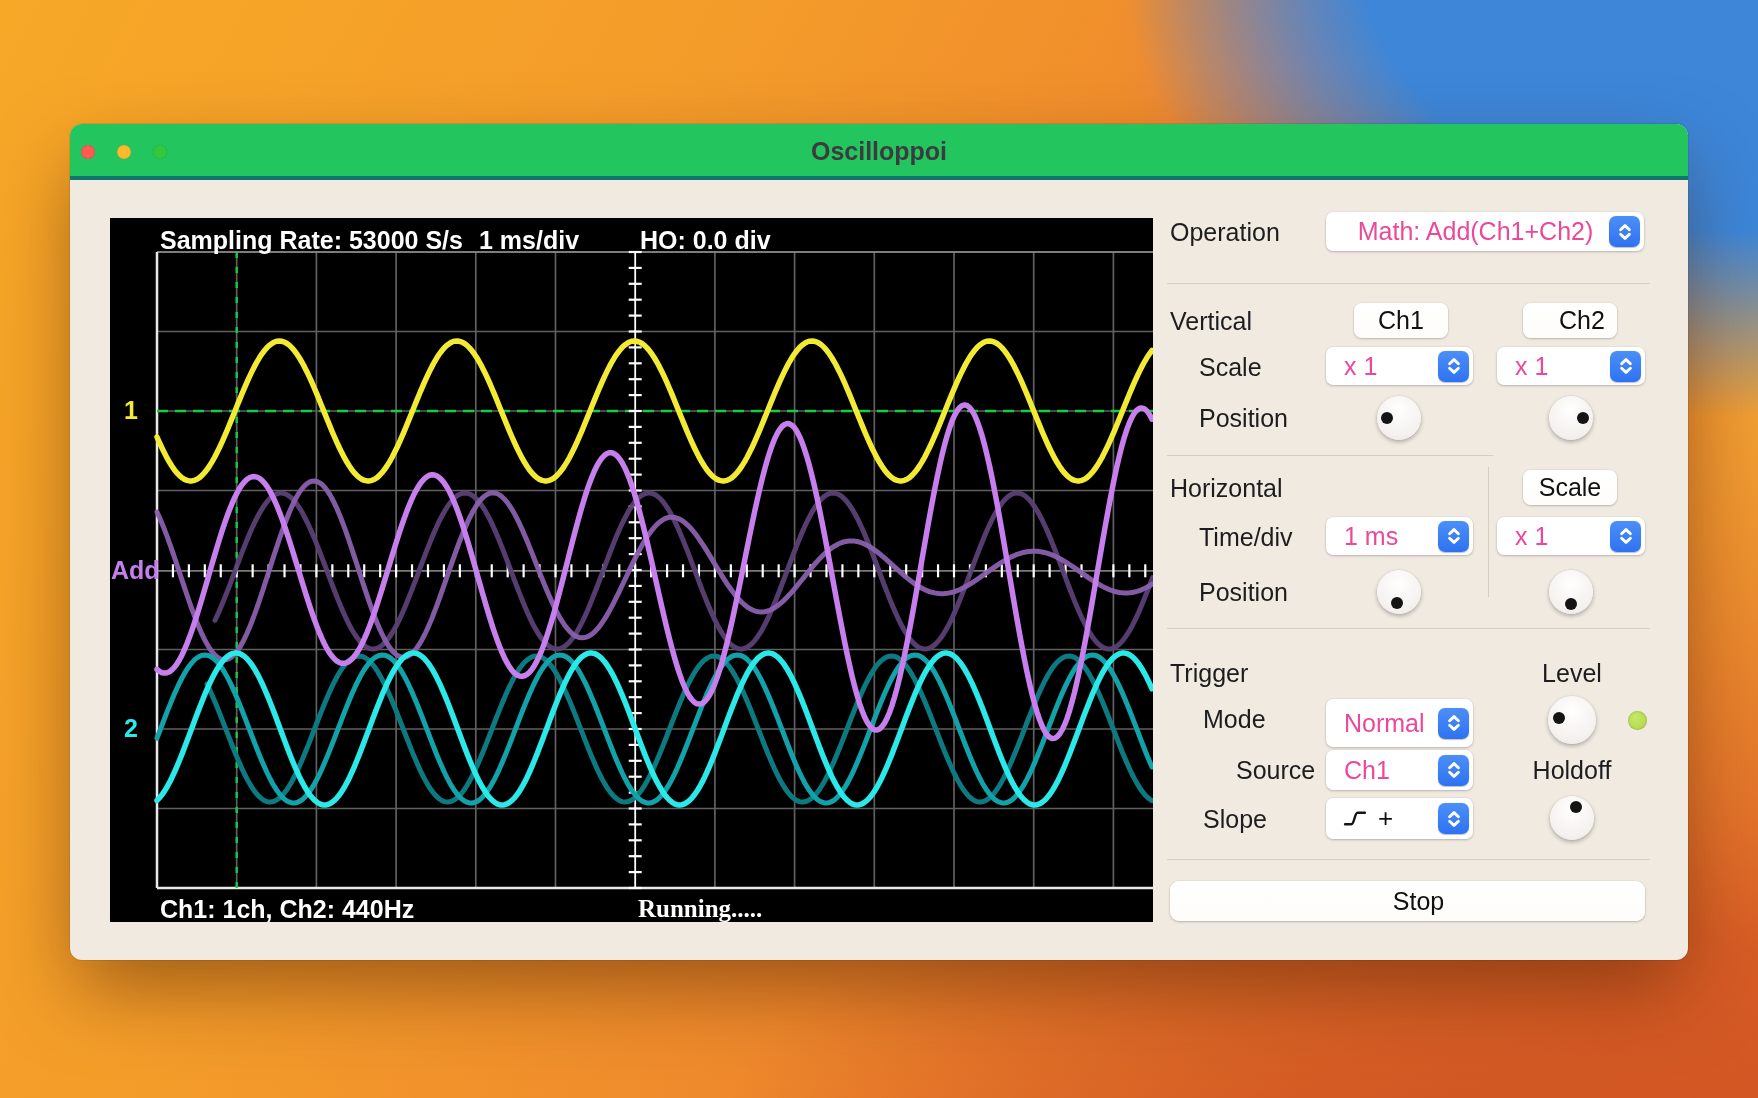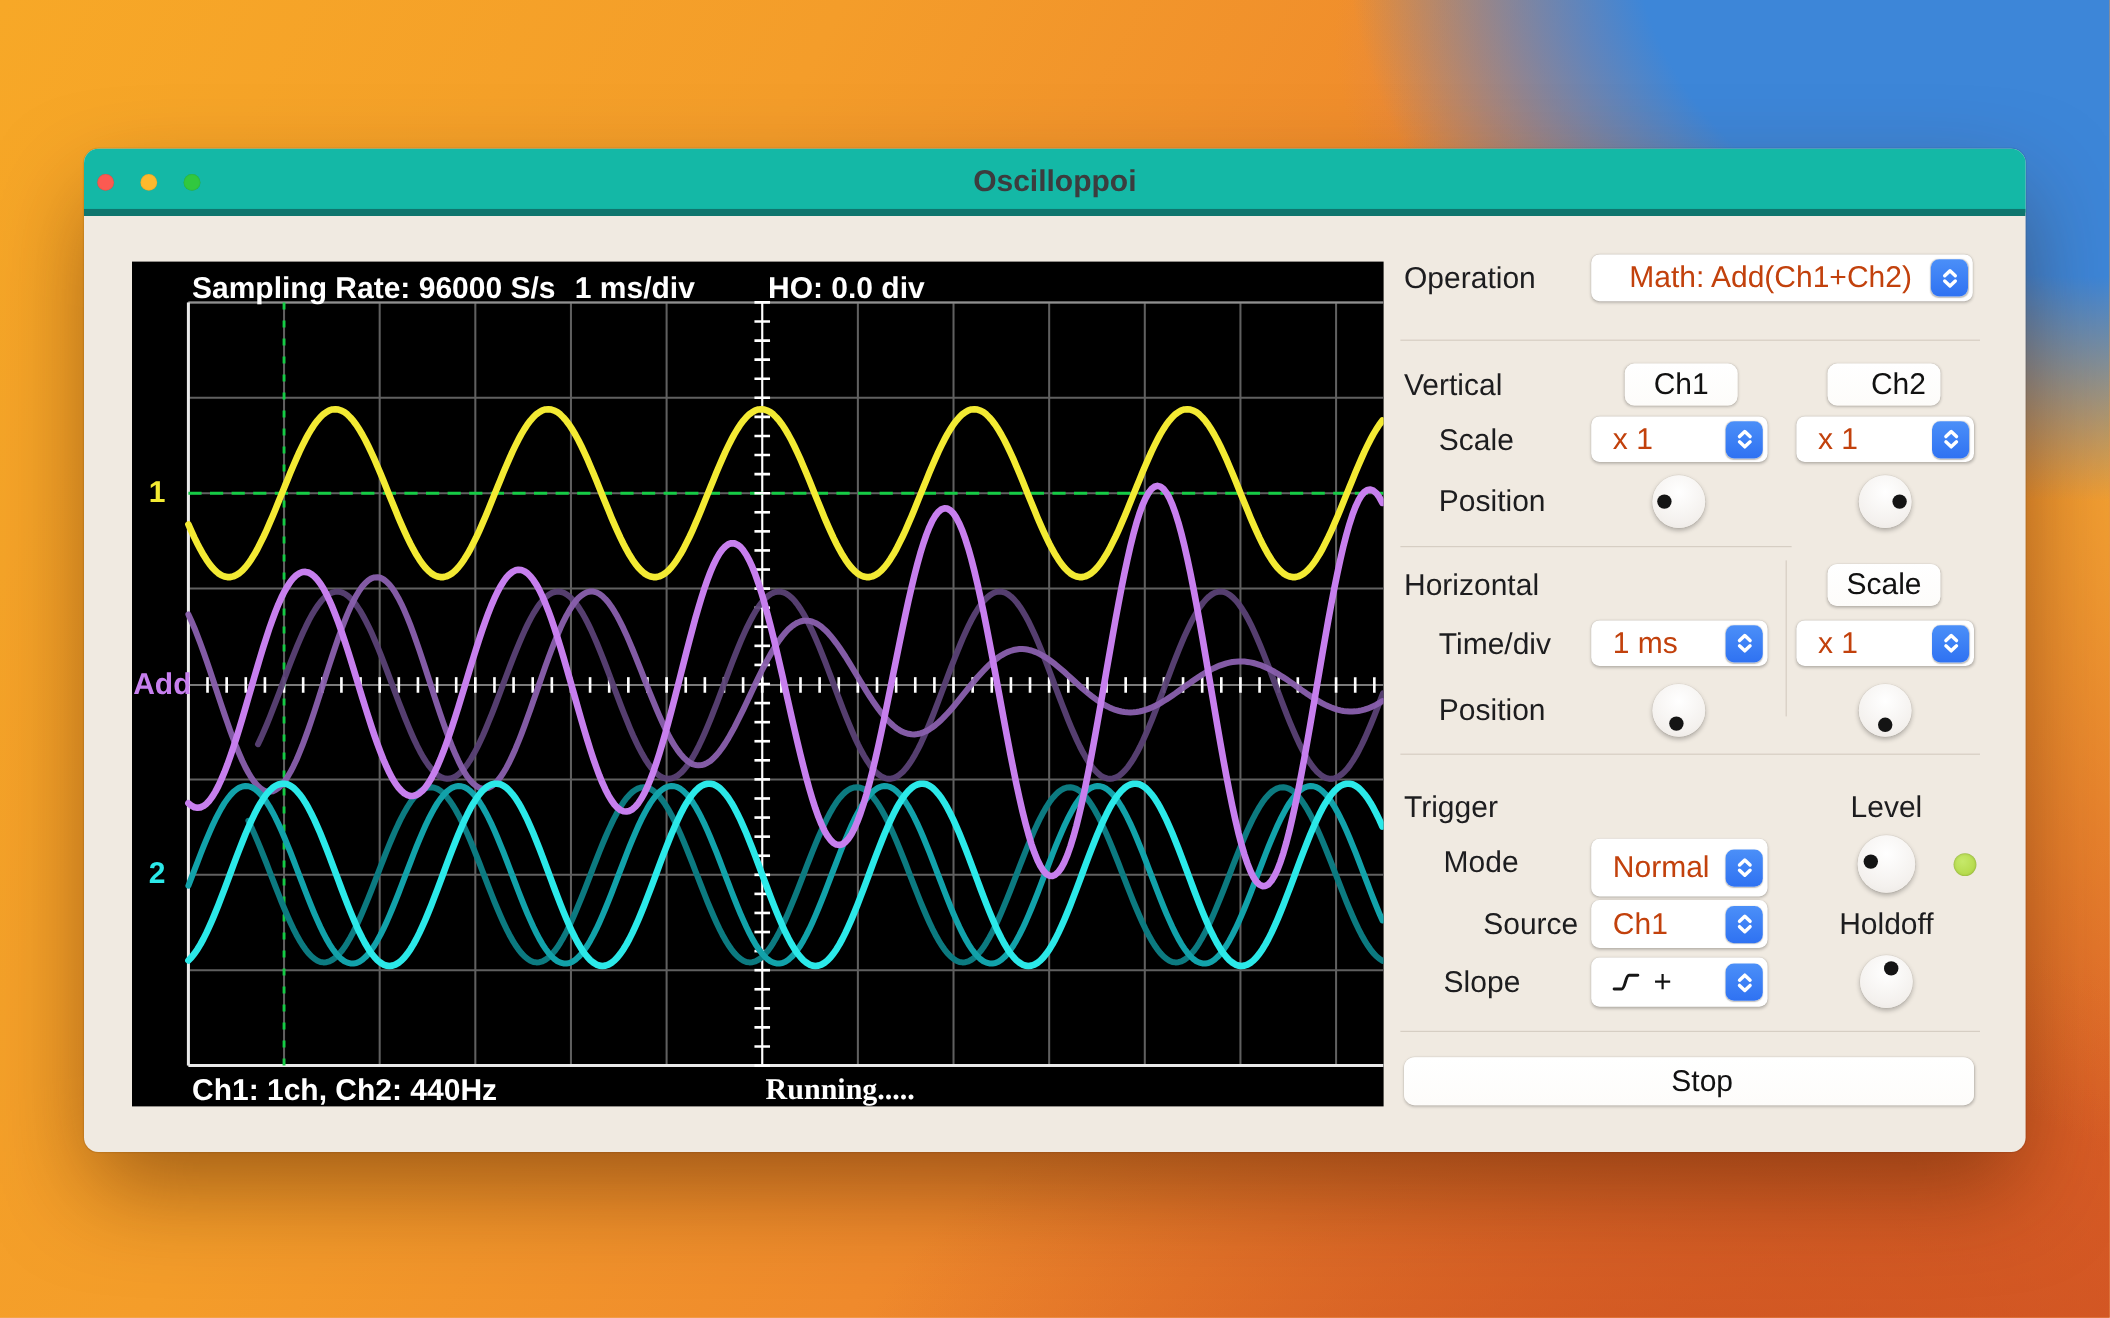--- a/index.html
+++ b/index.html
@@ -11,42 +11,42 @@
       radial-gradient(1000px 780px at 99% -6%, #3d86d8 0%, #3d86d8 38%, rgba(61,134,216,0) 62%),
       radial-gradient(320px 300px at 76% 3%, rgba(205,125,115,.75), rgba(205,125,115,0) 70%),
       radial-gradient(620px 900px at 103% 34%, rgba(246,174,52,.9), rgba(246,174,52,0) 65%),
       radial-gradient(1250px 850px at 82% 118%, #c94e20 0%, rgba(201,78,32,0) 62%),
       linear-gradient(118deg, #f7a827 0%, #f49d2a 30%, #ef8a2c 55%, #e4702a 80%, #da5d26 100%);
   }
   .window{ position:absolute; left:70px; top:124px; width:1618px; height:836px;
     background:#f0eae1; border-radius:12px;
     box-shadow:0 34px 80px -8px rgba(70,25,0,.5), 0 0 0 1px rgba(0,0,0,.08); }
   .titlebar{ position:absolute; left:0; top:0; width:100%; height:56px;
-    background:#14b8a6; border-bottom:6px solid #0f766e; border-radius:12px 12px 0 0;text-decoration:underline; }
+    background:#22c55e; border-bottom:4px solid #0f766e; border-radius:12px 12px 0 0;text-decoration:underline; }
   .tl{ position:absolute; top:21px; width:14px; height:14px; border-radius:50%;
     box-shadow:inset 0 0 1px rgba(0,0,0,.25); }
   .title{ position:absolute; left:0; right:0; top:13px; text-align:center;
     font-size:25px; font-weight:700; color:#3c3c3e; }
 
   
   .scope{ position:absolute; left:40px; top:94px; width:1043px; height:704px; background:#000; }
   .scope svg{ position:absolute; left:0; top:0; }
   .stext{ position:absolute; color:#fff; font-size:25px; font-weight:700; white-space:nowrap; }
   .chmark{ position:absolute; font-size:25px; font-weight:700; }
 
   
   .panel{ position:absolute; left:1097px; top:88px; width:483px; height:715px; }
   .pl{ position:absolute; font-size:25px; color:#1d1d1f; line-height:30px; white-space:nowrap; }
   .divider{ position:absolute; height:1px; background:#d6cec3; }
   .vdivider{ position:absolute; width:1px; background:#d6cec3; }
 
   .dd{ position:absolute; background:#fff; border-radius:7px;
     box-shadow:0 1px 2.5px rgba(0,0,0,.22), 0 0 0 .5px rgba(0,0,0,.05);
     display:flex; align-items:center; }
-  .dd-label{ font-size:25px; color:#c2410c; padding-left:18px; flex:1; white-space:nowrap; }
+  .dd-label{ font-size:25px; color:#ec4899; padding-left:18px; flex:1; white-space:nowrap; }
   .stepper{ width:31px; height:31px; border-radius:7px; margin-right:4px; flex:none;
     background:linear-gradient(#4b8ff8,#2f72f2); display:flex; align-items:center; justify-content:center;
     box-shadow:0 .5px 1px rgba(0,0,0,.25); }
   .st-ic{ width:20px; height:22px; stroke:#fff; stroke-width:2.6; fill:none;
     stroke-linecap:round; stroke-linejoin:round; }
 
   .btn{ position:absolute; background:linear-gradient(#ffffff,#fdfcfa); border-radius:8px;
     box-shadow:0 1px 2.5px rgba(0,0,0,.22), 0 0 0 .5px rgba(0,0,0,.05);
     font-size:25px; color:#111; display:flex; align-items:center; justify-content:center; }
 
@@ -209,21 +209,21 @@
         <line x1="518.7" y1="654.0999999999995" x2="531.7" y2="654.0999999999995" stroke="#ffffff" stroke-width="2.2"></line>
         <line x1="518.7" y1="669.9999999999994" x2="531.7" y2="669.9999999999994" stroke="#ffffff" stroke-width="2.2"></line>
         <path d="M105.0 402.2L107.5 396.9L110.0 391.2L112.5 385.3L115.0 379.1L117.5 372.8L120.0 366.3L122.5 359.7L125.0 353.0L127.5 346.3L130.0 339.7L132.5 333.2L135.0 326.9L137.5 320.7L140.0 314.8L142.5 309.1L145.0 303.8L147.5 298.8L150.0 294.2L152.5 290.1L155.0 286.4L157.5 283.1L160.0 280.4L162.5 278.3L165.0 276.6L167.5 275.6L170.0 275.0L172.5 275.1L175.0 275.7L177.5 276.9L180.0 278.7L182.5 280.9L185.0 283.7L187.5 287.1L190.0 290.8L192.5 295.1L195.0 299.8L197.5 304.8L200.0 310.2L202.5 315.9L205.0 321.9L207.5 328.1L210.0 334.5L212.5 341.1L215.0 347.7L217.5 354.3L220.0 361.0L222.5 367.6L225.0 374.0L227.5 380.4L230.0 386.5L232.5 392.4L235.0 398.0L237.5 403.3L240.0 408.2L242.5 412.7L245.0 416.7L247.5 420.3L250.0 423.4L252.5 426.0L255.0 428.1L257.5 429.6L260.0 430.6L262.5 431.0L265.0 430.8L267.5 430.1L270.0 428.8L272.5 426.9L275.0 424.5L277.5 421.6L280.0 418.2L282.5 414.3L285.0 410.0L287.5 405.3L290.0 400.1L292.5 394.7L295.0 388.9L297.5 382.8L300.0 376.6L302.5 370.2L305.0 363.6L307.5 357.0L310.0 350.3L312.5 343.7L315.0 337.1L317.5 330.7L320.0 324.4L322.5 318.3L325.0 312.5L327.5 306.9L330.0 301.7L332.5 296.9L335.0 292.5L337.5 288.5L340.0 285.0L342.5 282.0L345.0 279.5L347.5 277.5L350.0 276.1L352.5 275.3L355.0 275.0L357.5 275.3L360.0 276.1L362.5 277.5L365.0 279.5L367.5 282.0L370.0 285.0L372.5 288.5L375.0 292.5L377.5 296.9L380.0 301.7L382.5 306.9L385.0 312.5L387.5 318.3L390.0 324.4L392.5 330.7L395.0 337.1L397.5 343.7L400.0 350.3L402.5 357.0L405.0 363.6L407.5 370.2L410.0 376.6L412.5 382.8L415.0 388.9L417.5 394.7L420.0 400.1L422.5 405.3L425.0 410.0L427.5 414.3L430.0 418.2L432.5 421.6L435.0 424.5L437.5 426.9L440.0 428.8L442.5 430.1L445.0 430.8L447.5 431.0L450.0 430.6L452.5 429.6L455.0 428.1L457.5 426.0L460.0 423.4L462.5 420.3L465.0 416.7L467.5 412.7L470.0 408.2L472.5 403.3L475.0 398.0L477.5 392.4L480.0 386.5L482.5 380.4L485.0 374.0L487.5 367.6L490.0 361.0L492.5 354.3L495.0 347.7L497.5 341.1L500.0 334.5L502.5 328.1L505.0 321.9L507.5 315.9L510.0 310.2L512.5 304.8L515.0 299.8L517.5 295.1L520.0 290.8L522.5 287.1L525.0 283.7L527.5 280.9L530.0 278.7L532.5 276.9L535.0 275.7L537.5 275.1L540.0 275.0L542.5 275.6L545.0 276.6L547.5 278.3L550.0 280.4L552.5 283.1L555.0 286.4L557.5 290.1L560.0 294.2L562.5 298.8L565.0 303.8L567.5 309.1L570.0 314.8L572.5 320.7L575.0 326.9L577.5 333.2L580.0 339.7L582.5 346.3L585.0 353.0L587.5 359.7L590.0 366.3L592.5 372.8L595.0 379.1L597.5 385.3L600.0 391.2L602.5 396.9L605.0 402.2L607.5 407.2L610.0 411.8L612.5 415.9L615.0 419.6L617.5 422.9L620.0 425.6L622.5 427.7L625.0 429.4L627.5 430.4L630.0 431.0L632.5 430.9L635.0 430.3L637.5 429.1L640.0 427.3L642.5 425.1L645.0 422.3L647.5 418.9L650.0 415.2L652.5 410.9L655.0 406.2L657.5 401.2L660.0 395.8L662.5 390.1L665.0 384.1L667.5 377.9L670.0 371.5L672.5 364.9L675.0 358.3L677.5 351.7L680.0 345.0L682.5 338.4L685.0 332.0L687.5 325.6L690.0 319.5L692.5 313.6L695.0 308.0L697.5 302.7L700.0 297.8L702.5 293.3L705.0 289.3L707.5 285.7L710.0 282.6L712.5 280.0L715.0 277.9L717.5 276.4L720.0 275.4L722.5 275.0L725.0 275.2L727.5 275.9L730.0 277.2L732.5 279.1L735.0 281.5L737.5 284.4L740.0 287.8L742.5 291.7L745.0 296.0L747.5 300.7L750.0 305.9L752.5 311.3L755.0 317.1L757.5 323.2L760.0 329.4L762.5 335.8L765.0 342.4L767.5 349.0L770.0 355.7L772.5 362.3L775.0 368.9L777.5 375.3L780.0 381.6L782.5 387.7L785.0 393.5L787.5 399.1L790.0 404.3L792.5 409.1L795.0 413.5L797.5 417.5L800.0 421.0L802.5 424.0L805.0 426.5L807.5 428.5L810.0 429.9L812.5 430.7L815.0 431.0L817.5 430.7L820.0 429.9L822.5 428.5L825.0 426.5L827.5 424.0L830.0 421.0L832.5 417.5L835.0 413.5L837.5 409.1L840.0 404.3L842.5 399.1L845.0 393.5L847.5 387.7L850.0 381.6L852.5 375.3L855.0 368.9L857.5 362.3L860.0 355.7L862.5 349.0L865.0 342.4L867.5 335.8L870.0 329.4L872.5 323.2L875.0 317.1L877.5 311.3L880.0 305.9L882.5 300.7L885.0 296.0L887.5 291.7L890.0 287.8L892.5 284.4L895.0 281.5L897.5 279.1L900.0 277.2L902.5 275.9L905.0 275.2L907.5 275.0L910.0 275.4L912.5 276.4L915.0 277.9L917.5 280.0L920.0 282.6L922.5 285.7L925.0 289.3L927.5 293.3L930.0 297.8L932.5 302.7L935.0 308.0L937.5 313.6L940.0 319.5L942.5 325.6L945.0 332.0L947.5 338.4L950.0 345.0L952.5 351.7L955.0 358.3L957.5 364.9L960.0 371.5L962.5 377.9L965.0 384.1L967.5 390.1L970.0 395.8L972.5 401.2L975.0 406.2L977.5 410.9L980.0 415.2L982.5 418.9L985.0 422.3L987.5 425.1L990.0 427.3L992.5 429.1L995.0 430.3L997.5 430.9L1000.0 431.0L1002.5 430.4L1005.0 429.4L1007.5 427.7L1010.0 425.6L1012.5 422.9L1015.0 419.6L1017.5 415.9L1020.0 411.8L1022.5 407.2L1025.0 402.2L1027.5 396.9L1030.0 391.2L1032.5 385.3L1035.0 379.1L1037.5 372.8L1040.0 366.3L1042.5 359.7" fill="none" stroke="#5a4175" stroke-width="5" stroke-linecap="round" stroke-linejoin="round" opacity="0.95"></path>
         <path d="M47.0 294.0L49.5 299.5L52.0 305.3L54.5 311.6L57.0 318.2L59.5 325.1L62.0 332.2L64.5 339.5L67.0 347.0L69.5 354.5L72.0 362.1L74.5 369.6L77.0 377.0L79.5 384.2L82.0 391.3L84.5 398.0L87.0 404.5L89.5 410.5L92.0 416.2L94.5 421.4L97.0 426.0L99.5 430.2L102.0 433.7L104.5 436.6L107.0 438.9L109.5 440.6L112.0 441.6L114.5 441.9L117.0 441.5L119.5 440.4L122.0 438.7L124.5 436.3L127.0 433.3L129.5 429.6L132.0 425.4L134.5 420.6L137.0 415.3L139.5 409.4L142.0 403.2L144.5 396.5L147.0 389.6L149.5 382.3L152.0 374.8L154.5 367.1L157.0 359.3L159.5 351.4L162.0 343.6L164.5 335.8L167.0 328.2L169.5 320.7L172.0 313.5L174.5 306.5L177.0 300.0L179.5 293.8L182.0 288.1L184.5 282.9L187.0 278.2L189.5 274.1L192.0 270.6L194.5 267.8L197.0 265.6L199.5 264.0L202.0 263.2L204.5 263.0L207.0 263.5L209.5 264.7L212.0 266.6L214.5 269.1L217.0 272.3L219.5 276.1L222.0 280.5L224.5 285.4L227.0 290.8L229.5 296.7L232.0 303.0L234.5 309.7L237.0 316.7L239.5 324.0L242.0 331.5L244.5 339.1L247.0 346.8L249.5 354.5L252.0 362.3L254.5 369.9L257.0 377.4L259.5 384.6L262.0 391.6L264.5 398.3L267.0 404.7L269.5 410.6L272.0 416.0L274.5 421.0L277.0 425.4L279.5 429.3L282.0 432.5L284.5 435.1L287.0 437.1L289.5 438.5L292.0 439.2L294.5 439.2L297.0 438.6L299.5 437.3L302.0 435.4L304.5 432.8L307.0 429.7L309.5 426.0L312.0 421.7L314.5 417.0L317.0 411.7L319.5 406.1L322.0 400.1L324.5 393.7L327.0 387.1L329.5 380.2L332.0 373.2L334.5 366.0L337.0 358.8L339.5 351.6L342.0 344.4L344.5 337.3L347.0 330.4L349.5 323.7L352.0 317.3L354.5 311.2L357.0 305.4L359.5 300.0L362.0 295.1L364.5 290.7L367.0 286.7L369.5 283.3L372.0 280.4L374.5 278.2L377.0 276.5L379.5 275.4L382.0 274.9L384.5 275.0L387.0 275.6L389.5 276.9L392.0 278.8L394.5 281.2L397.0 284.1L399.5 287.6L402.0 291.5L404.5 295.8L407.0 300.6L409.5 305.7L412.0 311.1L414.5 316.9L417.0 322.8L419.5 328.9L422.0 335.2L424.5 341.5L427.0 347.9L429.5 354.3L432.0 360.6L434.5 366.7L437.0 372.8L439.5 378.6L442.0 384.1L444.5 389.4L447.0 394.4L449.5 399.0L452.0 403.2L454.5 406.9L457.0 410.2L459.5 413.1L462.0 415.5L464.5 417.3L467.0 418.7L469.5 419.5L472.0 419.8L474.5 419.6L477.0 418.9L479.5 417.7L482.0 416.1L484.5 413.9L487.0 411.3L489.5 408.3L492.0 404.9L494.5 401.2L497.0 397.1L499.5 392.7L502.0 388.1L504.5 383.2L507.0 378.2L509.5 373.1L512.0 367.8L514.5 362.5L517.0 357.2L519.5 351.9L522.0 346.7L524.5 341.6L527.0 336.7L529.5 331.9L532.0 327.4L534.5 323.1L537.0 319.1L539.5 315.4L542.0 312.1L544.5 309.1L547.0 306.4L549.5 304.2L552.0 302.4L554.5 300.9L557.0 299.9L559.5 299.3L562.0 299.2L564.5 299.4L567.0 300.1L569.5 301.1L572.0 302.5L574.5 304.3L577.0 306.5L579.5 308.9L582.0 311.7L584.5 314.8L587.0 318.1L589.5 321.6L592.0 325.3L594.5 329.1L597.0 333.1L599.5 337.2L602.0 341.4L604.5 345.5L607.0 349.7L609.5 353.8L612.0 357.9L614.5 361.8L617.0 365.7L619.5 369.3L622.0 372.8L624.5 376.1L627.0 379.2L629.5 382.0L632.0 384.5L634.5 386.8L637.0 388.8L639.5 390.4L642.0 391.8L644.5 392.8L647.0 393.5L649.5 393.9L652.0 394.0L654.5 393.7L657.0 393.2L659.5 392.3L662.0 391.2L664.5 389.8L667.0 388.1L669.5 386.2L672.0 384.1L674.5 381.8L677.0 379.2L679.5 376.6L682.0 373.8L684.5 370.9L687.0 367.9L689.5 364.8L692.0 361.7L694.5 358.6L697.0 355.5L699.5 352.4L702.0 349.4L704.5 346.4L707.0 343.6L709.5 340.9L712.0 338.3L714.5 335.9L717.0 333.7L719.5 331.6L722.0 329.7L724.5 328.1L727.0 326.7L729.5 325.4L732.0 324.5L734.5 323.7L737.0 323.2L739.5 322.9L742.0 322.9L744.5 323.1L747.0 323.5L749.5 324.1L752.0 325.0L754.5 326.0L757.0 327.3L759.5 328.7L762.0 330.2L764.5 331.9L767.0 333.8L769.5 335.7L772.0 337.8L774.5 339.9L777.0 342.1L779.5 344.4L782.0 346.6L784.5 348.9L787.0 351.2L789.5 353.4L792.0 355.7L794.5 357.8L797.0 359.9L799.5 361.9L802.0 363.8L804.5 365.6L807.0 367.3L809.5 368.9L812.0 370.3L814.5 371.5L817.0 372.6L819.5 373.6L822.0 374.3L824.5 374.9L827.0 375.3L829.5 375.6L832.0 375.7L834.5 375.6L837.0 375.3L839.5 374.9L842.0 374.3L844.5 373.6L847.0 372.7L849.5 371.7L852.0 370.5L854.5 369.3L857.0 367.9L859.5 366.4L862.0 364.9L864.5 363.2L867.0 361.5L869.5 359.8L872.0 358.0L874.5 356.2L877.0 354.4L879.5 352.6L882.0 350.9L884.5 349.1L887.0 347.4L889.5 345.7L892.0 344.1L894.5 342.6L897.0 341.2L899.5 339.8L902.0 338.6L904.5 337.5L907.0 336.4L909.5 335.6L912.0 334.8L914.5 334.2L917.0 333.7L919.5 333.4L922.0 333.2L924.5 333.2L927.0 333.3L929.5 333.6L932.0 334.0L934.5 334.5L937.0 335.2L939.5 336.0L942.0 336.9L944.5 338.0L947.0 339.2L949.5 340.5L952.0 341.8L954.5 343.3L957.0 344.9L959.5 346.5L962.0 348.1L964.5 349.8L967.0 351.6L969.5 353.4L972.0 355.1L974.5 356.9L977.0 358.6L979.5 360.4L982.0 362.0L984.5 363.7L987.0 365.2L989.5 366.7L992.0 368.1L994.5 369.4L997.0 370.6L999.5 371.6L1002.0 372.5L1004.5 373.3L1007.0 374.0L1009.5 374.5L1012.0 374.8L1014.5 375.0L1017.0 375.0L1019.5 374.8L1022.0 374.5L1024.5 374.0L1027.0 373.4L1029.5 372.6L1032.0 371.6L1034.5 370.4L1037.0 369.2L1039.5 367.8L1042.0 366.2" fill="none" stroke="#8a60ae" stroke-width="5" stroke-linecap="round" stroke-linejoin="round" opacity="0.95"></path>
         <path d="M97.0 466.0L99.5 471.3L102.0 476.9L104.5 482.7L107.0 488.7L109.5 495.0L112.0 501.3L114.5 507.8L117.0 514.2L119.5 520.7L122.0 527.0L124.5 533.3L127.0 539.3L129.5 545.1L132.0 550.7L134.5 556.0L137.0 560.9L139.5 565.4L142.0 569.5L144.5 573.1L147.0 576.3L149.5 578.9L152.0 581.0L154.5 582.6L157.0 583.6L159.5 584.0L162.0 583.8L164.5 583.1L167.0 581.8L169.5 580.0L172.0 577.6L174.5 574.8L177.0 571.4L179.5 567.5L182.0 563.2L184.5 558.5L187.0 553.4L189.5 548.0L192.0 542.3L194.5 536.3L197.0 530.2L199.5 523.9L202.0 517.5L204.5 511.0L207.0 504.5L209.5 498.1L212.0 491.8L214.5 485.7L217.0 479.7L219.5 474.0L222.0 468.6L224.5 463.5L227.0 458.8L229.5 454.5L232.0 450.6L234.5 447.2L237.0 444.4L239.5 442.0L242.0 440.2L244.5 438.9L247.0 438.2L249.5 438.0L252.0 438.4L254.5 439.4L257.0 441.0L259.5 443.1L262.0 445.7L264.5 448.9L267.0 452.5L269.5 456.6L272.0 461.1L274.5 466.0L277.0 471.3L279.5 476.9L282.0 482.7L284.5 488.7L287.0 495.0L289.5 501.3L292.0 507.8L294.5 514.2L297.0 520.7L299.5 527.0L302.0 533.3L304.5 539.3L307.0 545.1L309.5 550.7L312.0 556.0L314.5 560.9L317.0 565.4L319.5 569.5L322.0 573.1L324.5 576.3L327.0 578.9L329.5 581.0L332.0 582.6L334.5 583.6L337.0 584.0L339.5 583.8L342.0 583.1L344.5 581.8L347.0 580.0L349.5 577.6L352.0 574.8L354.5 571.4L357.0 567.5L359.5 563.2L362.0 558.5L364.5 553.4L367.0 548.0L369.5 542.3L372.0 536.3L374.5 530.2L377.0 523.9L379.5 517.5L382.0 511.0L384.5 504.5L387.0 498.1L389.5 491.8L392.0 485.7L394.5 479.7L397.0 474.0L399.5 468.6L402.0 463.5L404.5 458.8L407.0 454.5L409.5 450.6L412.0 447.2L414.5 444.4L417.0 442.0L419.5 440.2L422.0 438.9L424.5 438.2L427.0 438.0L429.5 438.4L432.0 439.4L434.5 441.0L437.0 443.1L439.5 445.7L442.0 448.9L444.5 452.5L447.0 456.6L449.5 461.1L452.0 466.0L454.5 471.3L457.0 476.9L459.5 482.7L462.0 488.7L464.5 495.0L467.0 501.3L469.5 507.8L472.0 514.2L474.5 520.7L477.0 527.0L479.5 533.3L482.0 539.3L484.5 545.1L487.0 550.7L489.5 556.0L492.0 560.9L494.5 565.4L497.0 569.5L499.5 573.1L502.0 576.3L504.5 578.9L507.0 581.0L509.5 582.6L512.0 583.6L514.5 584.0L517.0 583.8L519.5 583.1L522.0 581.8L524.5 580.0L527.0 577.6L529.5 574.8L532.0 571.4L534.5 567.5L537.0 563.2L539.5 558.5L542.0 553.4L544.5 548.0L547.0 542.3L549.5 536.3L552.0 530.2L554.5 523.9L557.0 517.5L559.5 511.0L562.0 504.5L564.5 498.1L567.0 491.8L569.5 485.7L572.0 479.7L574.5 474.0L577.0 468.6L579.5 463.5L582.0 458.8L584.5 454.5L587.0 450.6L589.5 447.2L592.0 444.4L594.5 442.0L597.0 440.2L599.5 438.9L602.0 438.2L604.5 438.0L607.0 438.4L609.5 439.4L612.0 441.0L614.5 443.1L617.0 445.7L619.5 448.9L622.0 452.5L624.5 456.6L627.0 461.1L629.5 466.0L632.0 471.3L634.5 476.9L637.0 482.7L639.5 488.7L642.0 495.0L644.5 501.3L647.0 507.8L649.5 514.2L652.0 520.7L654.5 527.0L657.0 533.3L659.5 539.3L662.0 545.1L664.5 550.7L667.0 556.0L669.5 560.9L672.0 565.4L674.5 569.5L677.0 573.1L679.5 576.3L682.0 578.9L684.5 581.0L687.0 582.6L689.5 583.6L692.0 584.0L694.5 583.8L697.0 583.1L699.5 581.8L702.0 580.0L704.5 577.6L707.0 574.8L709.5 571.4L712.0 567.5L714.5 563.2L717.0 558.5L719.5 553.4L722.0 548.0L724.5 542.3L727.0 536.3L729.5 530.2L732.0 523.9L734.5 517.5L737.0 511.0L739.5 504.5L742.0 498.1L744.5 491.8L747.0 485.7L749.5 479.7L752.0 474.0L754.5 468.6L757.0 463.5L759.5 458.8L762.0 454.5L764.5 450.6L767.0 447.2L769.5 444.4L772.0 442.0L774.5 440.2L777.0 438.9L779.5 438.2L782.0 438.0L784.5 438.4L787.0 439.4L789.5 441.0L792.0 443.1L794.5 445.7L797.0 448.9L799.5 452.5L802.0 456.6L804.5 461.1L807.0 466.0L809.5 471.3L812.0 476.9L814.5 482.7L817.0 488.7L819.5 495.0L822.0 501.3L824.5 507.8L827.0 514.2L829.5 520.7L832.0 527.0L834.5 533.3L837.0 539.3L839.5 545.1L842.0 550.7L844.5 556.0L847.0 560.9L849.5 565.4L852.0 569.5L854.5 573.1L857.0 576.3L859.5 578.9L862.0 581.0L864.5 582.6L867.0 583.6L869.5 584.0L872.0 583.8L874.5 583.1L877.0 581.8L879.5 580.0L882.0 577.6L884.5 574.8L887.0 571.4L889.5 567.5L892.0 563.2L894.5 558.5L897.0 553.4L899.5 548.0L902.0 542.3L904.5 536.3L907.0 530.2L909.5 523.9L912.0 517.5L914.5 511.0L917.0 504.5L919.5 498.1L922.0 491.8L924.5 485.7L927.0 479.7L929.5 474.0L932.0 468.6L934.5 463.5L937.0 458.8L939.5 454.5L942.0 450.6L944.5 447.2L947.0 444.4L949.5 442.0L952.0 440.2L954.5 438.9L957.0 438.2L959.5 438.0L962.0 438.4L964.5 439.4L967.0 441.0L969.5 443.1L972.0 445.7L974.5 448.9L977.0 452.5L979.5 456.6L982.0 461.1L984.5 466.0L987.0 471.3L989.5 476.9L992.0 482.7L994.5 488.7L997.0 495.0L999.5 501.3L1002.0 507.8L1004.5 514.2L1007.0 520.7L1009.5 527.0L1012.0 533.3L1014.5 539.3L1017.0 545.1L1019.5 550.7L1022.0 556.0L1024.5 560.9L1027.0 565.4L1029.5 569.5L1032.0 573.1L1034.5 576.3L1037.0 578.9L1039.5 581.0L1042.0 582.6" fill="none" stroke="#0c7a80" stroke-width="5" stroke-linecap="round" stroke-linejoin="round"></path>
         <path d="M47.0 520.1L49.5 513.6L52.0 507.1L54.5 500.6L57.0 494.1L59.5 487.8L62.0 481.7L64.5 475.8L67.0 470.2L69.5 464.9L72.0 460.0L74.5 455.4L77.0 451.3L79.5 447.7L82.0 444.6L84.5 441.9L87.0 439.9L89.5 438.3L92.0 437.4L94.5 437.0L97.0 437.2L99.5 438.0L102.0 439.3L104.5 441.3L107.0 443.7L109.5 446.7L112.0 450.2L114.5 454.1L117.0 458.6L119.5 463.4L122.0 468.6L124.5 474.1L127.0 479.9L129.5 486.0L132.0 492.2L134.5 498.6L137.0 505.1L139.5 511.7L142.0 518.2L144.5 524.7L147.0 531.0L149.5 537.3L152.0 543.3L154.5 549.0L157.0 554.5L159.5 559.6L162.0 564.4L164.5 568.7L167.0 572.6L169.5 575.9L172.0 578.8L174.5 581.2L177.0 583.0L179.5 584.2L182.0 584.9L184.5 585.0L187.0 584.5L189.5 583.4L192.0 581.8L194.5 579.6L197.0 576.9L199.5 573.6L202.0 569.9L204.5 565.7L207.0 561.1L209.5 556.1L212.0 550.7L214.5 545.0L217.0 539.1L219.5 532.9L222.0 526.6L224.5 520.1L227.0 513.6L229.5 507.1L232.0 500.6L234.5 494.1L237.0 487.8L239.5 481.7L242.0 475.8L244.5 470.2L247.0 464.9L249.5 460.0L252.0 455.4L254.5 451.3L257.0 447.7L259.5 444.6L262.0 441.9L264.5 439.9L267.0 438.3L269.5 437.4L272.0 437.0L274.5 437.2L277.0 438.0L279.5 439.3L282.0 441.3L284.5 443.7L287.0 446.7L289.5 450.2L292.0 454.1L294.5 458.6L297.0 463.4L299.5 468.6L302.0 474.1L304.5 479.9L307.0 486.0L309.5 492.2L312.0 498.6L314.5 505.1L317.0 511.7L319.5 518.2L322.0 524.7L324.5 531.0L327.0 537.3L329.5 543.3L332.0 549.0L334.5 554.5L337.0 559.6L339.5 564.4L342.0 568.7L344.5 572.6L347.0 575.9L349.5 578.8L352.0 581.2L354.5 583.0L357.0 584.2L359.5 584.9L362.0 585.0L364.5 584.5L367.0 583.4L369.5 581.8L372.0 579.6L374.5 576.9L377.0 573.6L379.5 569.9L382.0 565.7L384.5 561.1L387.0 556.1L389.5 550.7L392.0 545.0L394.5 539.1L397.0 532.9L399.5 526.6L402.0 520.1L404.5 513.6L407.0 507.1L409.5 500.6L412.0 494.1L414.5 487.8L417.0 481.7L419.5 475.8L422.0 470.2L424.5 464.9L427.0 460.0L429.5 455.4L432.0 451.3L434.5 447.7L437.0 444.6L439.5 441.9L442.0 439.9L444.5 438.3L447.0 437.4L449.5 437.0L452.0 437.2L454.5 438.0L457.0 439.3L459.5 441.3L462.0 443.7L464.5 446.7L467.0 450.2L469.5 454.1L472.0 458.6L474.5 463.4L477.0 468.6L479.5 474.1L482.0 479.9L484.5 486.0L487.0 492.2L489.5 498.6L492.0 505.1L494.5 511.7L497.0 518.2L499.5 524.7L502.0 531.0L504.5 537.3L507.0 543.3L509.5 549.0L512.0 554.5L514.5 559.6L517.0 564.4L519.5 568.7L522.0 572.6L524.5 575.9L527.0 578.8L529.5 581.2L532.0 583.0L534.5 584.2L537.0 584.9L539.5 585.0L542.0 584.5L544.5 583.4L547.0 581.8L549.5 579.6L552.0 576.9L554.5 573.6L557.0 569.9L559.5 565.7L562.0 561.1L564.5 556.1L567.0 550.7L569.5 545.0L572.0 539.1L574.5 532.9L577.0 526.6L579.5 520.1L582.0 513.6L584.5 507.1L587.0 500.6L589.5 494.1L592.0 487.8L594.5 481.7L597.0 475.8L599.5 470.2L602.0 464.9L604.5 460.0L607.0 455.4L609.5 451.3L612.0 447.7L614.5 444.6L617.0 441.9L619.5 439.9L622.0 438.3L624.5 437.4L627.0 437.0L629.5 437.2L632.0 438.0L634.5 439.3L637.0 441.3L639.5 443.7L642.0 446.7L644.5 450.2L647.0 454.1L649.5 458.6L652.0 463.4L654.5 468.6L657.0 474.1L659.5 479.9L662.0 486.0L664.5 492.2L667.0 498.6L669.5 505.1L672.0 511.7L674.5 518.2L677.0 524.7L679.5 531.0L682.0 537.3L684.5 543.3L687.0 549.0L689.5 554.5L692.0 559.6L694.5 564.4L697.0 568.7L699.5 572.6L702.0 575.9L704.5 578.8L707.0 581.2L709.5 583.0L712.0 584.2L714.5 584.9L717.0 585.0L719.5 584.5L722.0 583.4L724.5 581.8L727.0 579.6L729.5 576.9L732.0 573.6L734.5 569.9L737.0 565.7L739.5 561.1L742.0 556.1L744.5 550.7L747.0 545.0L749.5 539.1L752.0 532.9L754.5 526.6L757.0 520.1L759.5 513.6L762.0 507.1L764.5 500.6L767.0 494.1L769.5 487.8L772.0 481.7L774.5 475.8L777.0 470.2L779.5 464.9L782.0 460.0L784.5 455.4L787.0 451.3L789.5 447.7L792.0 444.6L794.5 441.9L797.0 439.9L799.5 438.3L802.0 437.4L804.5 437.0L807.0 437.2L809.5 438.0L812.0 439.3L814.5 441.3L817.0 443.7L819.5 446.7L822.0 450.2L824.5 454.1L827.0 458.6L829.5 463.4L832.0 468.6L834.5 474.1L837.0 479.9L839.5 486.0L842.0 492.2L844.5 498.6L847.0 505.1L849.5 511.7L852.0 518.2L854.5 524.7L857.0 531.0L859.5 537.3L862.0 543.3L864.5 549.0L867.0 554.5L869.5 559.6L872.0 564.4L874.5 568.7L877.0 572.6L879.5 575.9L882.0 578.8L884.5 581.2L887.0 583.0L889.5 584.2L892.0 584.9L894.5 585.0L897.0 584.5L899.5 583.4L902.0 581.8L904.5 579.6L907.0 576.9L909.5 573.6L912.0 569.9L914.5 565.7L917.0 561.1L919.5 556.1L922.0 550.7L924.5 545.0L927.0 539.1L929.5 532.9L932.0 526.6L934.5 520.1L937.0 513.6L939.5 507.1L942.0 500.6L944.5 494.1L947.0 487.8L949.5 481.7L952.0 475.8L954.5 470.2L957.0 464.9L959.5 460.0L962.0 455.4L964.5 451.3L967.0 447.7L969.5 444.6L972.0 441.9L974.5 439.9L977.0 438.3L979.5 437.4L982.0 437.0L984.5 437.2L987.0 438.0L989.5 439.3L992.0 441.3L994.5 443.7L997.0 446.7L999.5 450.2L1002.0 454.1L1004.5 458.6L1007.0 463.4L1009.5 468.6L1012.0 474.1L1014.5 479.9L1017.0 486.0L1019.5 492.2L1022.0 498.6L1024.5 505.1L1027.0 511.7L1029.5 518.2L1032.0 524.7L1034.5 531.0L1037.0 537.3L1039.5 543.3L1042.0 549.0" fill="none" stroke="#12a2aa" stroke-width="5" stroke-linecap="round" stroke-linejoin="round"></path>
         <path d="M47.0 451.3L49.5 453.4L52.0 454.7L54.5 455.1L57.0 454.8L59.5 453.7L62.0 451.8L64.5 449.2L67.0 445.8L69.5 441.7L72.0 436.9L74.5 431.5L77.0 425.6L79.5 419.1L82.0 412.1L84.5 404.7L87.0 396.9L89.5 388.8L92.0 380.5L94.5 372.0L97.0 363.4L99.5 354.7L102.0 346.1L104.5 337.6L107.0 329.2L109.5 321.0L112.0 313.2L114.5 305.6L117.0 298.5L119.5 291.8L122.0 285.6L124.5 280.0L127.0 275.0L129.5 270.6L132.0 266.8L134.5 263.7L137.0 261.3L139.5 259.7L142.0 258.7L144.5 258.6L147.0 259.1L149.5 260.4L152.0 262.4L154.5 265.1L157.0 268.4L159.5 272.4L162.0 277.1L164.5 282.3L167.0 288.0L169.5 294.3L172.0 300.9L174.5 308.0L177.0 315.4L179.5 323.1L182.0 331.0L184.5 339.1L187.0 347.3L189.5 355.5L192.0 363.6L194.5 371.7L197.0 379.6L199.5 387.3L202.0 394.8L204.5 401.9L207.0 408.6L209.5 414.9L212.0 420.7L214.5 426.0L217.0 430.7L219.5 434.8L222.0 438.2L224.5 441.0L227.0 443.2L229.5 444.6L232.0 445.3L234.5 445.3L237.0 444.5L239.5 443.1L242.0 441.0L244.5 438.1L247.0 434.6L249.5 430.5L252.0 425.8L254.5 420.4L257.0 414.6L259.5 408.3L262.0 401.5L264.5 394.3L267.0 386.8L269.5 379.0L272.0 371.1L274.5 362.9L277.0 354.7L279.5 346.4L282.0 338.1L284.5 330.0L287.0 322.0L289.5 314.2L292.0 306.7L294.5 299.6L297.0 292.8L299.5 286.5L302.0 280.7L304.5 275.4L307.0 270.7L309.5 266.7L312.0 263.3L314.5 260.6L317.0 258.6L319.5 257.3L322.0 256.8L324.5 257.0L327.0 258.0L329.5 259.7L332.0 262.2L334.5 265.4L337.0 269.2L339.5 273.8L342.0 279.0L344.5 284.8L347.0 291.1L349.5 298.0L352.0 305.3L354.5 313.0L357.0 321.1L359.5 329.5L362.0 338.1L364.5 346.8L367.0 355.7L369.5 364.5L372.0 373.4L374.5 382.1L377.0 390.6L379.5 398.9L382.0 406.9L384.5 414.5L387.0 421.6L389.5 428.3L392.0 434.4L394.5 439.9L397.0 444.8L399.5 448.9L402.0 452.4L404.5 455.1L407.0 457.0L409.5 458.0L412.0 458.3L414.5 457.8L417.0 456.4L419.5 454.2L422.0 451.2L424.5 447.4L427.0 442.9L429.5 437.6L432.0 431.6L434.5 425.0L437.0 417.7L439.5 409.9L442.0 401.6L444.5 392.9L447.0 383.8L449.5 374.4L452.0 364.8L454.5 355.0L457.0 345.1L459.5 335.2L462.0 325.4L464.5 315.8L467.0 306.4L469.5 297.2L472.0 288.5L474.5 280.2L477.0 272.4L479.5 265.2L482.0 258.7L484.5 252.8L487.0 247.7L489.5 243.4L492.0 239.9L494.5 237.3L497.0 235.5L499.5 234.7L502.0 234.8L504.5 235.9L507.0 237.8L509.5 240.7L512.0 244.5L514.5 249.2L517.0 254.7L519.5 261.0L522.0 268.1L524.5 275.9L527.0 284.4L529.5 293.5L532.0 303.1L534.5 313.1L537.0 323.5L539.5 334.3L542.0 345.2L544.5 356.3L547.0 367.5L549.5 378.6L552.0 389.6L554.5 400.3L557.0 410.8L559.5 420.8L562.0 430.4L564.5 439.5L567.0 447.9L569.5 455.7L572.0 462.7L574.5 468.8L577.0 474.1L579.5 478.5L582.0 481.9L584.5 484.4L587.0 485.8L589.5 486.1L592.0 485.5L594.5 483.7L597.0 481.0L599.5 477.2L602.0 472.4L604.5 466.6L607.0 459.9L609.5 452.4L612.0 444.0L614.5 434.8L617.0 424.9L619.5 414.4L622.0 403.4L624.5 391.9L627.0 380.0L629.5 367.8L632.0 355.5L634.5 343.0L637.0 330.6L639.5 318.3L642.0 306.2L644.5 294.3L647.0 282.9L649.5 272.0L652.0 261.6L654.5 251.9L657.0 242.9L659.5 234.8L662.0 227.5L664.5 221.2L667.0 215.9L669.5 211.7L672.0 208.5L674.5 206.5L677.0 205.6L679.5 205.8L682.0 207.3L684.5 209.8L687.0 213.6L689.5 218.4L692.0 224.3L694.5 231.3L697.0 239.2L699.5 248.1L702.0 257.9L704.5 268.4L707.0 279.7L709.5 291.5L712.0 304.0L714.5 316.8L717.0 330.1L719.5 343.5L722.0 357.1L724.5 370.7L727.0 384.2L729.5 397.6L732.0 410.6L734.5 423.2L737.0 435.4L739.5 446.9L742.0 457.8L744.5 467.8L747.0 477.0L749.5 485.3L752.0 492.5L754.5 498.7L757.0 503.7L759.5 507.6L762.0 510.3L764.5 511.8L767.0 512.0L769.5 510.9L772.0 508.6L774.5 505.1L777.0 500.4L779.5 494.5L782.0 487.4L784.5 479.3L787.0 470.2L789.5 460.1L792.0 449.2L794.5 437.4L797.0 425.0L799.5 412.0L802.0 398.4L804.5 384.5L807.0 370.3L809.5 355.9L812.0 341.4L814.5 327.1L817.0 312.8L819.5 298.9L822.0 285.4L824.5 272.3L827.0 259.9L829.5 248.2L832.0 237.2L834.5 227.2L837.0 218.1L839.5 210.1L842.0 203.2L844.5 197.5L847.0 192.9L849.5 189.6L852.0 187.6L854.5 186.9L857.0 187.5L859.5 189.4L862.0 192.6L864.5 197.0L867.0 202.7L869.5 209.6L872.0 217.6L874.5 226.7L877.0 236.8L879.5 247.8L882.0 259.6L884.5 272.2L887.0 285.4L889.5 299.2L892.0 313.4L894.5 327.9L897.0 342.6L899.5 357.4L902.0 372.2L904.5 386.9L907.0 401.3L909.5 415.3L912.0 428.8L914.5 441.7L917.0 454.0L919.5 465.4L922.0 476.0L924.5 485.5L927.0 494.1L929.5 501.5L932.0 507.8L934.5 512.9L937.0 516.7L939.5 519.2L942.0 520.4L944.5 520.3L947.0 518.9L949.5 516.1L952.0 512.1L954.5 506.9L957.0 500.4L959.5 492.8L962.0 484.1L964.5 474.4L967.0 463.7L969.5 452.2L972.0 439.9L974.5 427.0L977.0 413.5L979.5 399.5L982.0 385.2L984.5 370.6L987.0 355.9L989.5 341.3L992.0 326.7L994.5 312.4L997.0 298.4L999.5 284.9L1002.0 271.9L1004.5 259.6L1007.0 248.0L1009.5 237.3L1012.0 227.5L1014.5 218.8L1017.0 211.1L1019.5 204.5L1022.0 199.1L1024.5 194.9L1027.0 192.0L1029.5 190.3L1032.0 190.0L1034.5 190.9L1037.0 193.0L1039.5 196.5L1042.0 201.1" fill="none" stroke="#c77fee" stroke-width="5.5" stroke-linecap="round" stroke-linejoin="round"></path>
         <path d="M47.0 582.4L49.5 579.8L52.0 576.7L54.5 573.1L57.0 569.0L59.5 564.4L62.0 559.4L64.5 554.0L67.0 548.3L69.5 542.3L72.0 536.1L74.5 529.6L77.0 523.1L79.5 516.4L82.0 509.7L84.5 502.9L87.0 496.3L89.5 489.8L92.0 483.4L94.5 477.2L97.0 471.4L99.5 465.8L102.0 460.6L104.5 455.7L107.0 451.3L109.5 447.4L112.0 444.0L114.5 441.1L117.0 438.7L119.5 436.9L122.0 435.7L124.5 435.1L127.0 435.1L129.5 435.6L132.0 436.8L134.5 438.5L137.0 440.8L139.5 443.7L142.0 447.0L144.5 450.9L147.0 455.3L149.5 460.1L152.0 465.2L154.5 470.8L157.0 476.6L159.5 482.8L162.0 489.1L164.5 495.6L167.0 502.3L169.5 509.0L172.0 515.7L174.5 522.4L177.0 529.0L179.5 535.4L182.0 541.7L184.5 547.7L187.0 553.5L189.5 558.9L192.0 563.9L194.5 568.5L197.0 572.7L199.5 576.4L202.0 579.5L204.5 582.2L207.0 584.2L209.5 585.8L212.0 586.7L214.5 587.0L217.0 586.7L219.5 585.9L222.0 584.4L224.5 582.4L227.0 579.8L229.5 576.7L232.0 573.1L234.5 569.0L237.0 564.4L239.5 559.4L242.0 554.0L244.5 548.3L247.0 542.3L249.5 536.1L252.0 529.6L254.5 523.1L257.0 516.4L259.5 509.7L262.0 502.9L264.5 496.3L267.0 489.8L269.5 483.4L272.0 477.2L274.5 471.4L277.0 465.8L279.5 460.6L282.0 455.7L284.5 451.3L287.0 447.4L289.5 444.0L292.0 441.1L294.5 438.7L297.0 436.9L299.5 435.7L302.0 435.1L304.5 435.1L307.0 435.6L309.5 436.8L312.0 438.5L314.5 440.8L317.0 443.7L319.5 447.0L322.0 450.9L324.5 455.3L327.0 460.1L329.5 465.2L332.0 470.8L334.5 476.6L337.0 482.8L339.5 489.1L342.0 495.6L344.5 502.3L347.0 509.0L349.5 515.7L352.0 522.4L354.5 529.0L357.0 535.4L359.5 541.7L362.0 547.7L364.5 553.5L367.0 558.9L369.5 563.9L372.0 568.5L374.5 572.7L377.0 576.4L379.5 579.5L382.0 582.2L384.5 584.2L387.0 585.8L389.5 586.7L392.0 587.0L394.5 586.7L397.0 585.9L399.5 584.4L402.0 582.4L404.5 579.8L407.0 576.7L409.5 573.1L412.0 569.0L414.5 564.4L417.0 559.4L419.5 554.0L422.0 548.3L424.5 542.3L427.0 536.1L429.5 529.6L432.0 523.1L434.5 516.4L437.0 509.7L439.5 502.9L442.0 496.3L444.5 489.8L447.0 483.4L449.5 477.2L452.0 471.4L454.5 465.8L457.0 460.6L459.5 455.7L462.0 451.3L464.5 447.4L467.0 444.0L469.5 441.1L472.0 438.7L474.5 436.9L477.0 435.7L479.5 435.1L482.0 435.1L484.5 435.6L487.0 436.8L489.5 438.5L492.0 440.8L494.5 443.7L497.0 447.0L499.5 450.9L502.0 455.3L504.5 460.1L507.0 465.2L509.5 470.8L512.0 476.6L514.5 482.8L517.0 489.1L519.5 495.6L522.0 502.3L524.5 509.0L527.0 515.7L529.5 522.4L532.0 529.0L534.5 535.4L537.0 541.7L539.5 547.7L542.0 553.5L544.5 558.9L547.0 563.9L549.5 568.5L552.0 572.7L554.5 576.4L557.0 579.5L559.5 582.2L562.0 584.2L564.5 585.8L567.0 586.7L569.5 587.0L572.0 586.7L574.5 585.9L577.0 584.4L579.5 582.4L582.0 579.8L584.5 576.7L587.0 573.1L589.5 569.0L592.0 564.4L594.5 559.4L597.0 554.0L599.5 548.3L602.0 542.3L604.5 536.1L607.0 529.6L609.5 523.1L612.0 516.4L614.5 509.7L617.0 502.9L619.5 496.3L622.0 489.8L624.5 483.4L627.0 477.2L629.5 471.4L632.0 465.8L634.5 460.6L637.0 455.7L639.5 451.3L642.0 447.4L644.5 444.0L647.0 441.1L649.5 438.7L652.0 436.9L654.5 435.7L657.0 435.1L659.5 435.1L662.0 435.6L664.5 436.8L667.0 438.5L669.5 440.8L672.0 443.7L674.5 447.0L677.0 450.9L679.5 455.3L682.0 460.1L684.5 465.2L687.0 470.8L689.5 476.6L692.0 482.8L694.5 489.1L697.0 495.6L699.5 502.3L702.0 509.0L704.5 515.7L707.0 522.4L709.5 529.0L712.0 535.4L714.5 541.7L717.0 547.7L719.5 553.5L722.0 558.9L724.5 563.9L727.0 568.5L729.5 572.7L732.0 576.4L734.5 579.5L737.0 582.2L739.5 584.2L742.0 585.8L744.5 586.7L747.0 587.0L749.5 586.7L752.0 585.9L754.5 584.4L757.0 582.4L759.5 579.8L762.0 576.7L764.5 573.1L767.0 569.0L769.5 564.4L772.0 559.4L774.5 554.0L777.0 548.3L779.5 542.3L782.0 536.1L784.5 529.6L787.0 523.1L789.5 516.4L792.0 509.7L794.5 502.9L797.0 496.3L799.5 489.8L802.0 483.4L804.5 477.2L807.0 471.4L809.5 465.8L812.0 460.6L814.5 455.7L817.0 451.3L819.5 447.4L822.0 444.0L824.5 441.1L827.0 438.7L829.5 436.9L832.0 435.7L834.5 435.1L837.0 435.1L839.5 435.6L842.0 436.8L844.5 438.5L847.0 440.8L849.5 443.7L852.0 447.0L854.5 450.9L857.0 455.3L859.5 460.1L862.0 465.2L864.5 470.8L867.0 476.6L869.5 482.8L872.0 489.1L874.5 495.6L877.0 502.3L879.5 509.0L882.0 515.7L884.5 522.4L887.0 529.0L889.5 535.4L892.0 541.7L894.5 547.7L897.0 553.5L899.5 558.9L902.0 563.9L904.5 568.5L907.0 572.7L909.5 576.4L912.0 579.5L914.5 582.2L917.0 584.2L919.5 585.8L922.0 586.7L924.5 587.0L927.0 586.7L929.5 585.9L932.0 584.4L934.5 582.4L937.0 579.8L939.5 576.7L942.0 573.1L944.5 569.0L947.0 564.4L949.5 559.4L952.0 554.0L954.5 548.3L957.0 542.3L959.5 536.1L962.0 529.6L964.5 523.1L967.0 516.4L969.5 509.7L972.0 502.9L974.5 496.3L977.0 489.8L979.5 483.4L982.0 477.2L984.5 471.4L987.0 465.8L989.5 460.6L992.0 455.7L994.5 451.3L997.0 447.4L999.5 444.0L1002.0 441.1L1004.5 438.7L1007.0 436.9L1009.5 435.7L1012.0 435.1L1014.5 435.1L1017.0 435.6L1019.5 436.8L1022.0 438.5L1024.5 440.8L1027.0 443.7L1029.5 447.0L1032.0 450.9L1034.5 455.3L1037.0 460.1L1039.5 465.2L1042.0 470.8" fill="none" stroke="#2be9e9" stroke-width="5.5" stroke-linecap="round" stroke-linejoin="round"></path>
         <path d="M47.0 219.0L49.5 224.6L52.0 230.0L54.5 235.1L57.0 239.9L59.5 244.3L62.0 248.3L64.5 251.9L67.0 255.0L69.5 257.6L72.0 259.8L74.5 261.4L77.0 262.4L79.5 262.9L82.0 262.9L84.5 262.3L87.0 261.2L89.5 259.6L92.0 257.4L94.5 254.7L97.0 251.6L99.5 247.9L102.0 243.9L104.5 239.5L107.0 234.6L109.5 229.5L112.0 224.1L114.5 218.4L117.0 212.6L119.5 206.5L122.0 200.4L124.5 194.2L127.0 188.0L129.5 181.9L132.0 175.8L134.5 169.9L137.0 164.2L139.5 158.6L142.0 153.4L144.5 148.4L147.0 143.8L149.5 139.6L152.0 135.8L154.5 132.5L157.0 129.6L159.5 127.2L162.0 125.4L164.5 124.0L167.0 123.2L169.5 123.0L172.0 123.3L174.5 124.1L177.0 125.5L179.5 127.4L182.0 129.9L184.5 132.8L187.0 136.2L189.5 140.0L192.0 144.3L194.5 148.9L197.0 153.9L199.5 159.2L202.0 164.7L204.5 170.5L207.0 176.4L209.5 182.5L212.0 188.7L214.5 194.9L217.0 201.0L219.5 207.1L222.0 213.2L224.5 219.0L227.0 224.6L229.5 230.0L232.0 235.1L234.5 239.9L237.0 244.3L239.5 248.3L242.0 251.9L244.5 255.0L247.0 257.6L249.5 259.8L252.0 261.4L254.5 262.4L257.0 262.9L259.5 262.9L262.0 262.3L264.5 261.2L267.0 259.6L269.5 257.4L272.0 254.7L274.5 251.6L277.0 247.9L279.5 243.9L282.0 239.5L284.5 234.6L287.0 229.5L289.5 224.1L292.0 218.4L294.5 212.6L297.0 206.5L299.5 200.4L302.0 194.2L304.5 188.0L307.0 181.9L309.5 175.8L312.0 169.9L314.5 164.2L317.0 158.6L319.5 153.4L322.0 148.4L324.5 143.8L327.0 139.6L329.5 135.8L332.0 132.5L334.5 129.6L337.0 127.2L339.5 125.4L342.0 124.0L344.5 123.2L347.0 123.0L349.5 123.3L352.0 124.1L354.5 125.5L357.0 127.4L359.5 129.9L362.0 132.8L364.5 136.2L367.0 140.0L369.5 144.3L372.0 148.9L374.5 153.9L377.0 159.2L379.5 164.7L382.0 170.5L384.5 176.4L387.0 182.5L389.5 188.7L392.0 194.9L394.5 201.0L397.0 207.1L399.5 213.2L402.0 219.0L404.5 224.6L407.0 230.0L409.5 235.1L412.0 239.9L414.5 244.3L417.0 248.3L419.5 251.9L422.0 255.0L424.5 257.6L427.0 259.8L429.5 261.4L432.0 262.4L434.5 262.9L437.0 262.9L439.5 262.3L442.0 261.2L444.5 259.6L447.0 257.4L449.5 254.7L452.0 251.6L454.5 247.9L457.0 243.9L459.5 239.5L462.0 234.6L464.5 229.5L467.0 224.1L469.5 218.4L472.0 212.6L474.5 206.5L477.0 200.4L479.5 194.2L482.0 188.0L484.5 181.9L487.0 175.8L489.5 169.9L492.0 164.2L494.5 158.6L497.0 153.4L499.5 148.4L502.0 143.8L504.5 139.6L507.0 135.8L509.5 132.5L512.0 129.6L514.5 127.2L517.0 125.4L519.5 124.0L522.0 123.2L524.5 123.0L527.0 123.3L529.5 124.1L532.0 125.5L534.5 127.4L537.0 129.9L539.5 132.8L542.0 136.2L544.5 140.0L547.0 144.3L549.5 148.9L552.0 153.9L554.5 159.2L557.0 164.7L559.5 170.5L562.0 176.4L564.5 182.5L567.0 188.7L569.5 194.9L572.0 201.0L574.5 207.1L577.0 213.2L579.5 219.0L582.0 224.6L584.5 230.0L587.0 235.1L589.5 239.9L592.0 244.3L594.5 248.3L597.0 251.9L599.5 255.0L602.0 257.6L604.5 259.8L607.0 261.4L609.5 262.4L612.0 262.9L614.5 262.9L617.0 262.3L619.5 261.2L622.0 259.6L624.5 257.4L627.0 254.7L629.5 251.6L632.0 247.9L634.5 243.9L637.0 239.5L639.5 234.6L642.0 229.5L644.5 224.1L647.0 218.4L649.5 212.6L652.0 206.5L654.5 200.4L657.0 194.2L659.5 188.0L662.0 181.9L664.5 175.8L667.0 169.9L669.5 164.2L672.0 158.6L674.5 153.4L677.0 148.4L679.5 143.8L682.0 139.6L684.5 135.8L687.0 132.5L689.5 129.6L692.0 127.2L694.5 125.4L697.0 124.0L699.5 123.2L702.0 123.0L704.5 123.3L707.0 124.1L709.5 125.5L712.0 127.4L714.5 129.9L717.0 132.8L719.5 136.2L722.0 140.0L724.5 144.3L727.0 148.9L729.5 153.9L732.0 159.2L734.5 164.7L737.0 170.5L739.5 176.4L742.0 182.5L744.5 188.7L747.0 194.9L749.5 201.0L752.0 207.1L754.5 213.2L757.0 219.0L759.5 224.6L762.0 230.0L764.5 235.1L767.0 239.9L769.5 244.3L772.0 248.3L774.5 251.9L777.0 255.0L779.5 257.6L782.0 259.8L784.5 261.4L787.0 262.4L789.5 262.9L792.0 262.9L794.5 262.3L797.0 261.2L799.5 259.6L802.0 257.4L804.5 254.7L807.0 251.6L809.5 247.9L812.0 243.9L814.5 239.5L817.0 234.6L819.5 229.5L822.0 224.1L824.5 218.4L827.0 212.6L829.5 206.5L832.0 200.4L834.5 194.2L837.0 188.0L839.5 181.9L842.0 175.8L844.5 169.9L847.0 164.2L849.5 158.6L852.0 153.4L854.5 148.4L857.0 143.8L859.5 139.6L862.0 135.8L864.5 132.5L867.0 129.6L869.5 127.2L872.0 125.4L874.5 124.0L877.0 123.2L879.5 123.0L882.0 123.3L884.5 124.1L887.0 125.5L889.5 127.4L892.0 129.9L894.5 132.8L897.0 136.2L899.5 140.0L902.0 144.3L904.5 148.9L907.0 153.9L909.5 159.2L912.0 164.7L914.5 170.5L917.0 176.4L919.5 182.5L922.0 188.7L924.5 194.9L927.0 201.0L929.5 207.1L932.0 213.2L934.5 219.0L937.0 224.6L939.5 230.0L942.0 235.1L944.5 239.9L947.0 244.3L949.5 248.3L952.0 251.9L954.5 255.0L957.0 257.6L959.5 259.8L962.0 261.4L964.5 262.4L967.0 262.9L969.5 262.9L972.0 262.3L974.5 261.2L977.0 259.6L979.5 257.4L982.0 254.7L984.5 251.6L987.0 247.9L989.5 243.9L992.0 239.5L994.5 234.6L997.0 229.5L999.5 224.1L1002.0 218.4L1004.5 212.6L1007.0 206.5L1009.5 200.4L1012.0 194.2L1014.5 188.0L1017.0 181.9L1019.5 175.8L1022.0 169.9L1024.5 164.2L1027.0 158.6L1029.5 153.4L1032.0 148.4L1034.5 143.8L1037.0 139.6L1039.5 135.8L1042.0 132.5" fill="none" stroke="#f3ea33" stroke-width="5.5" stroke-linecap="round" stroke-linejoin="round"></path>
       </svg>
-    <div class="stext" style="left:50px;top:8px;">Sampling Rate: 96000 S/s</div>
+    <div class="stext" style="left:50px;top:8px;">Sampling Rate: 53000 S/s</div>
     <div class="stext" style="left:369px;top:8px;">1 ms/div</div>
     <div class="stext" style="left:530px;top:8px;">HO: 0.0 div</div>
     <div class="chmark" style="left:14px;top:178px;color:#f3ea33;">1</div>
     <div class="chmark" style="left:1px;top:338px;color:#c77fee;">Add</div>
     <div class="chmark" style="left:14px;top:496px;color:#2be9e9;">2</div>
     <div class="stext" style="left:50px;top:677px;">Ch1: 1ch, Ch2: 440Hz</div>
     <div class="stext" style="left:528px;top:677px;font-family:Liberation Serif, serif;">Running.....</div>
   </div>
 
   <div class="panel">

